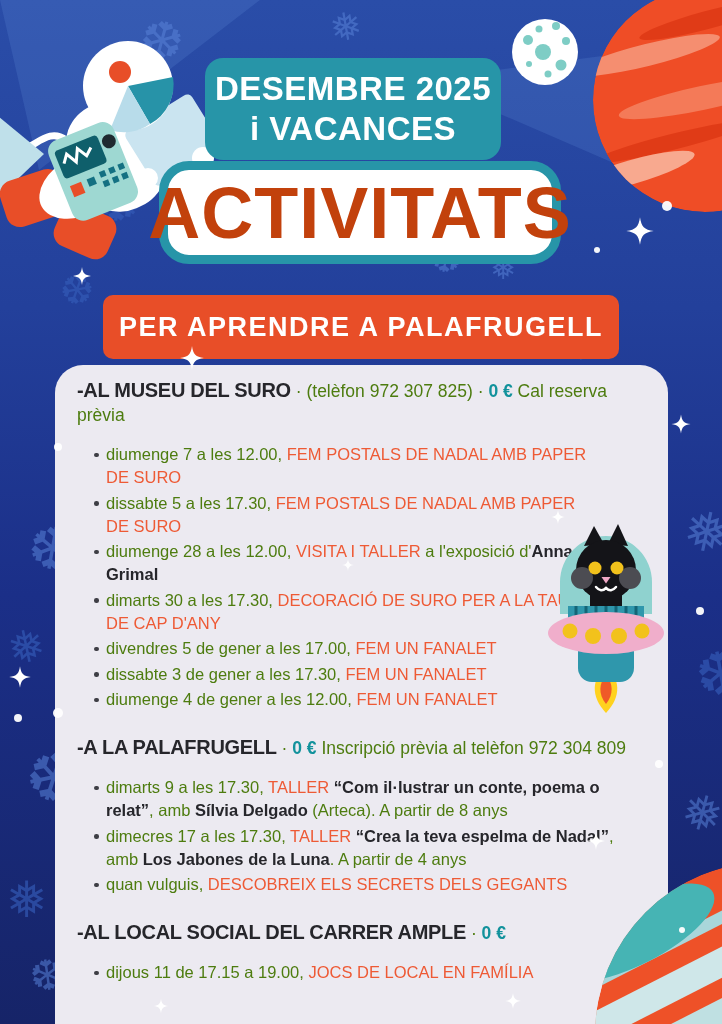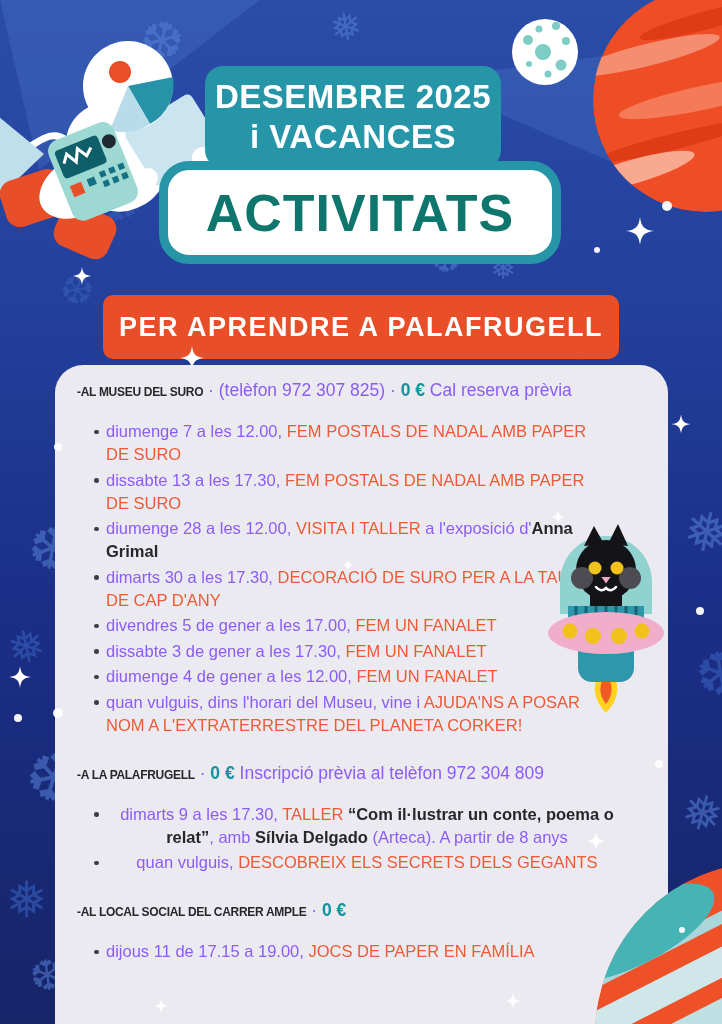--- a/index.html
+++ b/index.html
@@ -7,45 +7,45 @@
   .page{position:relative;width:722px;height:1024px;overflow:hidden;
         font-family:"Liberation Sans","DejaVu Sans",sans-serif;
         background:linear-gradient(180deg,#2a4da8 0%,#23409b 30%,#1b2f88 58%,#162468 100%);}
   
   .streak{position:absolute;background:rgba(120,165,235,0.16);}
   .streak.a{left:0;top:0;width:260px;height:170px;clip-path:polygon(0 0,100% 0,15% 100%);}
   .streak.b{right:0;top:40px;width:300px;height:200px;clip-path:polygon(100% 0,0 20%,100% 85%);}
   .snow{position:absolute;color:rgba(88,130,215,0.55);line-height:1;user-select:none;}
   .snow.deep{color:rgba(52,92,185,0.65);}
   
-  .date-box{position:absolute;left:205px;top:66px;width:296px;height:102px;background:#2795a8;
+  .date-box{position:absolute;left:205px;top:58px;width:296px;height:102px;background:#2795a8;
             border-radius:18px;display:flex;flex-direction:column;align-items:center;justify-content:center;z-index:5;}
   .date-box .l{color:#fff;font-weight:bold;font-size:33px;letter-spacing:0.5px;line-height:40px;}
   .title-box{position:absolute;left:159px;top:161px;width:402px;height:103px;background:#fff;
              border:9px solid #2795a8;border-radius:30px;box-sizing:border-box;
              display:flex;align-items:center;justify-content:center;z-index:6;}
-  .title-box .t{color:#0f766e;font-weight:bold;font-size:52px;letter-spacing:1px;}
+  .title-box .t{color:#c2410c;font-weight:bold;font-size:72px;letter-spacing:1px;}
   .banner{position:absolute;left:103px;top:295px;width:516px;height:64px;background:#e84e28;border-radius:10px;
           display:flex;align-items:center;justify-content:center;z-index:5;}
   .banner .t{color:#fff;font-weight:bold;font-size:27px;letter-spacing:1.5px;}
   
   .card{position:absolute;left:55px;top:365px;width:613px;height:659px;background:#eceaf1;
         border-radius:28px 28px 0 0;z-index:3;}
   .card-content{padding:13px 18px 0 22px;}
   .section{margin-bottom:24px;}
   .sec-2{margin-top:8px;}
   .s-heading{font-size:17.5px;line-height:24px;margin-bottom:4px;}
   .s-list{margin:16px;padding:0;list-style:none;}
   .sec-0 .s-list{padding-right:44px;}
-  .sec-1 .s-list{padding-right:6px;text-align:center;}
+  .sec-1 .s-list{padding-right:6px;}
   .s-item{position:relative;padding-left:13px;margin:2.5px 0;font-size:16.5px;line-height:23px;}
   .s-item::before{content:"";position:absolute;left:1px;top:9.5px;width:4.5px;height:4.5px;border-radius:50%;background:#3e3e45;}
   .seg{white-space:pre-wrap;}
-  .seg.head{font-weight:bold;color:#26262b;font-size:12px;letter-spacing:-0.3px;}
-  .seg.plain{color:#8b5cf6;}
+  .seg.head{font-weight:bold;color:#26262b;font-size:20px;letter-spacing:-0.3px;}
+  .seg.plain{color:#4d7c0f;}
   .seg.orange{color:#ee5a35;}
   .seg.teal{color:#12929c;font-weight:bold;}
   .seg.bold{color:#26262b;font-weight:bold;}
   
   .illus{position:absolute;pointer-events:none;}
   #astronaut{left:-2px;top:16px;width:232px;height:252px;z-index:4;}
   #moon{left:510px;top:17px;width:70px;height:70px;z-index:2;}
   #planet-top{right:0;top:0;width:135px;height:215px;z-index:2;}
   #cat-ufo{left:546px;top:518px;width:120px;height:196px;z-index:7;}
   #planet-bottom{right:0;bottom:0;width:145px;height:192px;z-index:7;}
@@ -148,40 +148,40 @@
   <div class="banner">
     <div class="t">PER APRENDRE A PALAFRUGELL</div>
   </div>
 
   <div class="card">
     <div class="card-content">
         <div class="section sec-0">
           <div class="s-heading"><span class="seg head">-AL MUSEU DEL SURO</span><span class="seg plain"> · (telèfon 972 307 825) · </span><span class="seg teal">0 €</span><span class="seg plain"> Cal reserva prèvia</span></div>
           <ul class="s-list">
             <li class="s-item"><span class="seg plain">diumenge 7 a les 12.00, </span><span class="seg orange">FEM POSTALS DE NADAL AMB PAPER DE SURO</span></li>
-            <li class="s-item"><span class="seg plain">dissabte 13 a les 17.30, </span><span class="seg orange">FEM POSTALS DE NADAL AMB PAPER DE SURO</span></li>
+            <li class="s-item"><span class="seg plain">dissabte 5 a les 17.30, </span><span class="seg orange">FEM POSTALS DE NADAL AMB PAPER DE SURO</span></li>
             <li class="s-item"><span class="seg plain">diumenge 28 a les 12.00, </span><span class="seg orange">VISITA I TALLER </span><span class="seg plain">a l'exposició d'</span><span class="seg bold">Anna Grimal</span></li>
             <li class="s-item"><span class="seg plain">dimarts 30 a les 17.30, </span><span class="seg orange">DECORACIÓ DE SURO PER A LA TAULA DE CAP D'ANY</span></li>
             <li class="s-item"><span class="seg plain">divendres 5 de gener a les 17.00, </span><span class="seg orange">FEM UN FANALET</span></li>
             <li class="s-item"><span class="seg plain">dissabte 3 de gener a les 17.30, </span><span class="seg orange">FEM UN FANALET</span></li>
             <li class="s-item"><span class="seg plain">diumenge 4 de gener a les 12.00, </span><span class="seg orange">FEM UN FANALET</span></li>
-            <li class="s-item"><span class="seg plain">quan vulguis, dins l'horari del Museu, vine i </span><span class="seg orange">AJUDA'NS A POSAR NOM A L'EXTRATERRESTRE DEL PLANETA CORKER!</span></li>
           </ul>
         </div>
         <div class="section sec-1">
           <div class="s-heading"><span class="seg head">-A LA PALAFRUGELL</span><span class="seg plain"> · </span><span class="seg teal">0 €</span><span class="seg plain"> Inscripció prèvia al telèfon 972 304 809</span></div>
           <ul class="s-list">
             <li class="s-item"><span class="seg plain">dimarts 9 a les 17.30, </span><span class="seg orange">TALLER </span><span class="seg bold">“Com il·lustrar un conte, poema o relat”</span><span class="seg plain">, amb </span><span class="seg bold">Sílvia Delgado</span><span class="seg plain"> (Arteca). A partir de 8 anys</span></li>
+            <li class="s-item"><span class="seg plain">dimecres 17 a les 17.30, </span><span class="seg orange">TALLER </span><span class="seg bold">“Crea la teva espelma de Nadal”</span><span class="seg plain">, amb </span><span class="seg bold">Los Jabones de la Luna</span><span class="seg plain">. A partir de 4 anys</span></li>
             <li class="s-item"><span class="seg plain">quan vulguis, </span><span class="seg orange">DESCOBREIX ELS SECRETS DELS GEGANTS</span></li>
           </ul>
         </div>
         <div class="section sec-2">
           <div class="s-heading"><span class="seg head">-AL LOCAL SOCIAL DEL CARRER AMPLE</span><span class="seg plain"> · </span><span class="seg teal">0 €</span></div>
           <ul class="s-list">
-            <li class="s-item"><span class="seg plain">dijous 11 de 17.15 a 19.00, </span><span class="seg orange">JOCS DE PAPER EN FAMÍLIA</span></li>
+            <li class="s-item"><span class="seg plain">dijous 11 de 17.15 a 19.00, </span><span class="seg orange">JOCS DE LOCAL EN FAMÍLIA</span></li>
           </ul>
         </div>
       </div>
   </div>
 
   <svg id="cat-ufo" class="illus" viewBox="0 0 120 196">
     <path d="M60,195 C44,178 46,160 60,149 C74,160 76,178 60,195 Z" fill="#ffd21f"></path>
     <path d="M60,186 C52,176 53,165 60,157 C67,165 68,176 60,186 Z" fill="#ef5a28"></path>
     <rect x="32" y="120" width="56" height="44" rx="14" fill="#2f97ac"></rect>
     <path d="M14,96 v-32 a46,46 0 0 1 92,0 v32 z" fill="#8fd2cf"></path>

